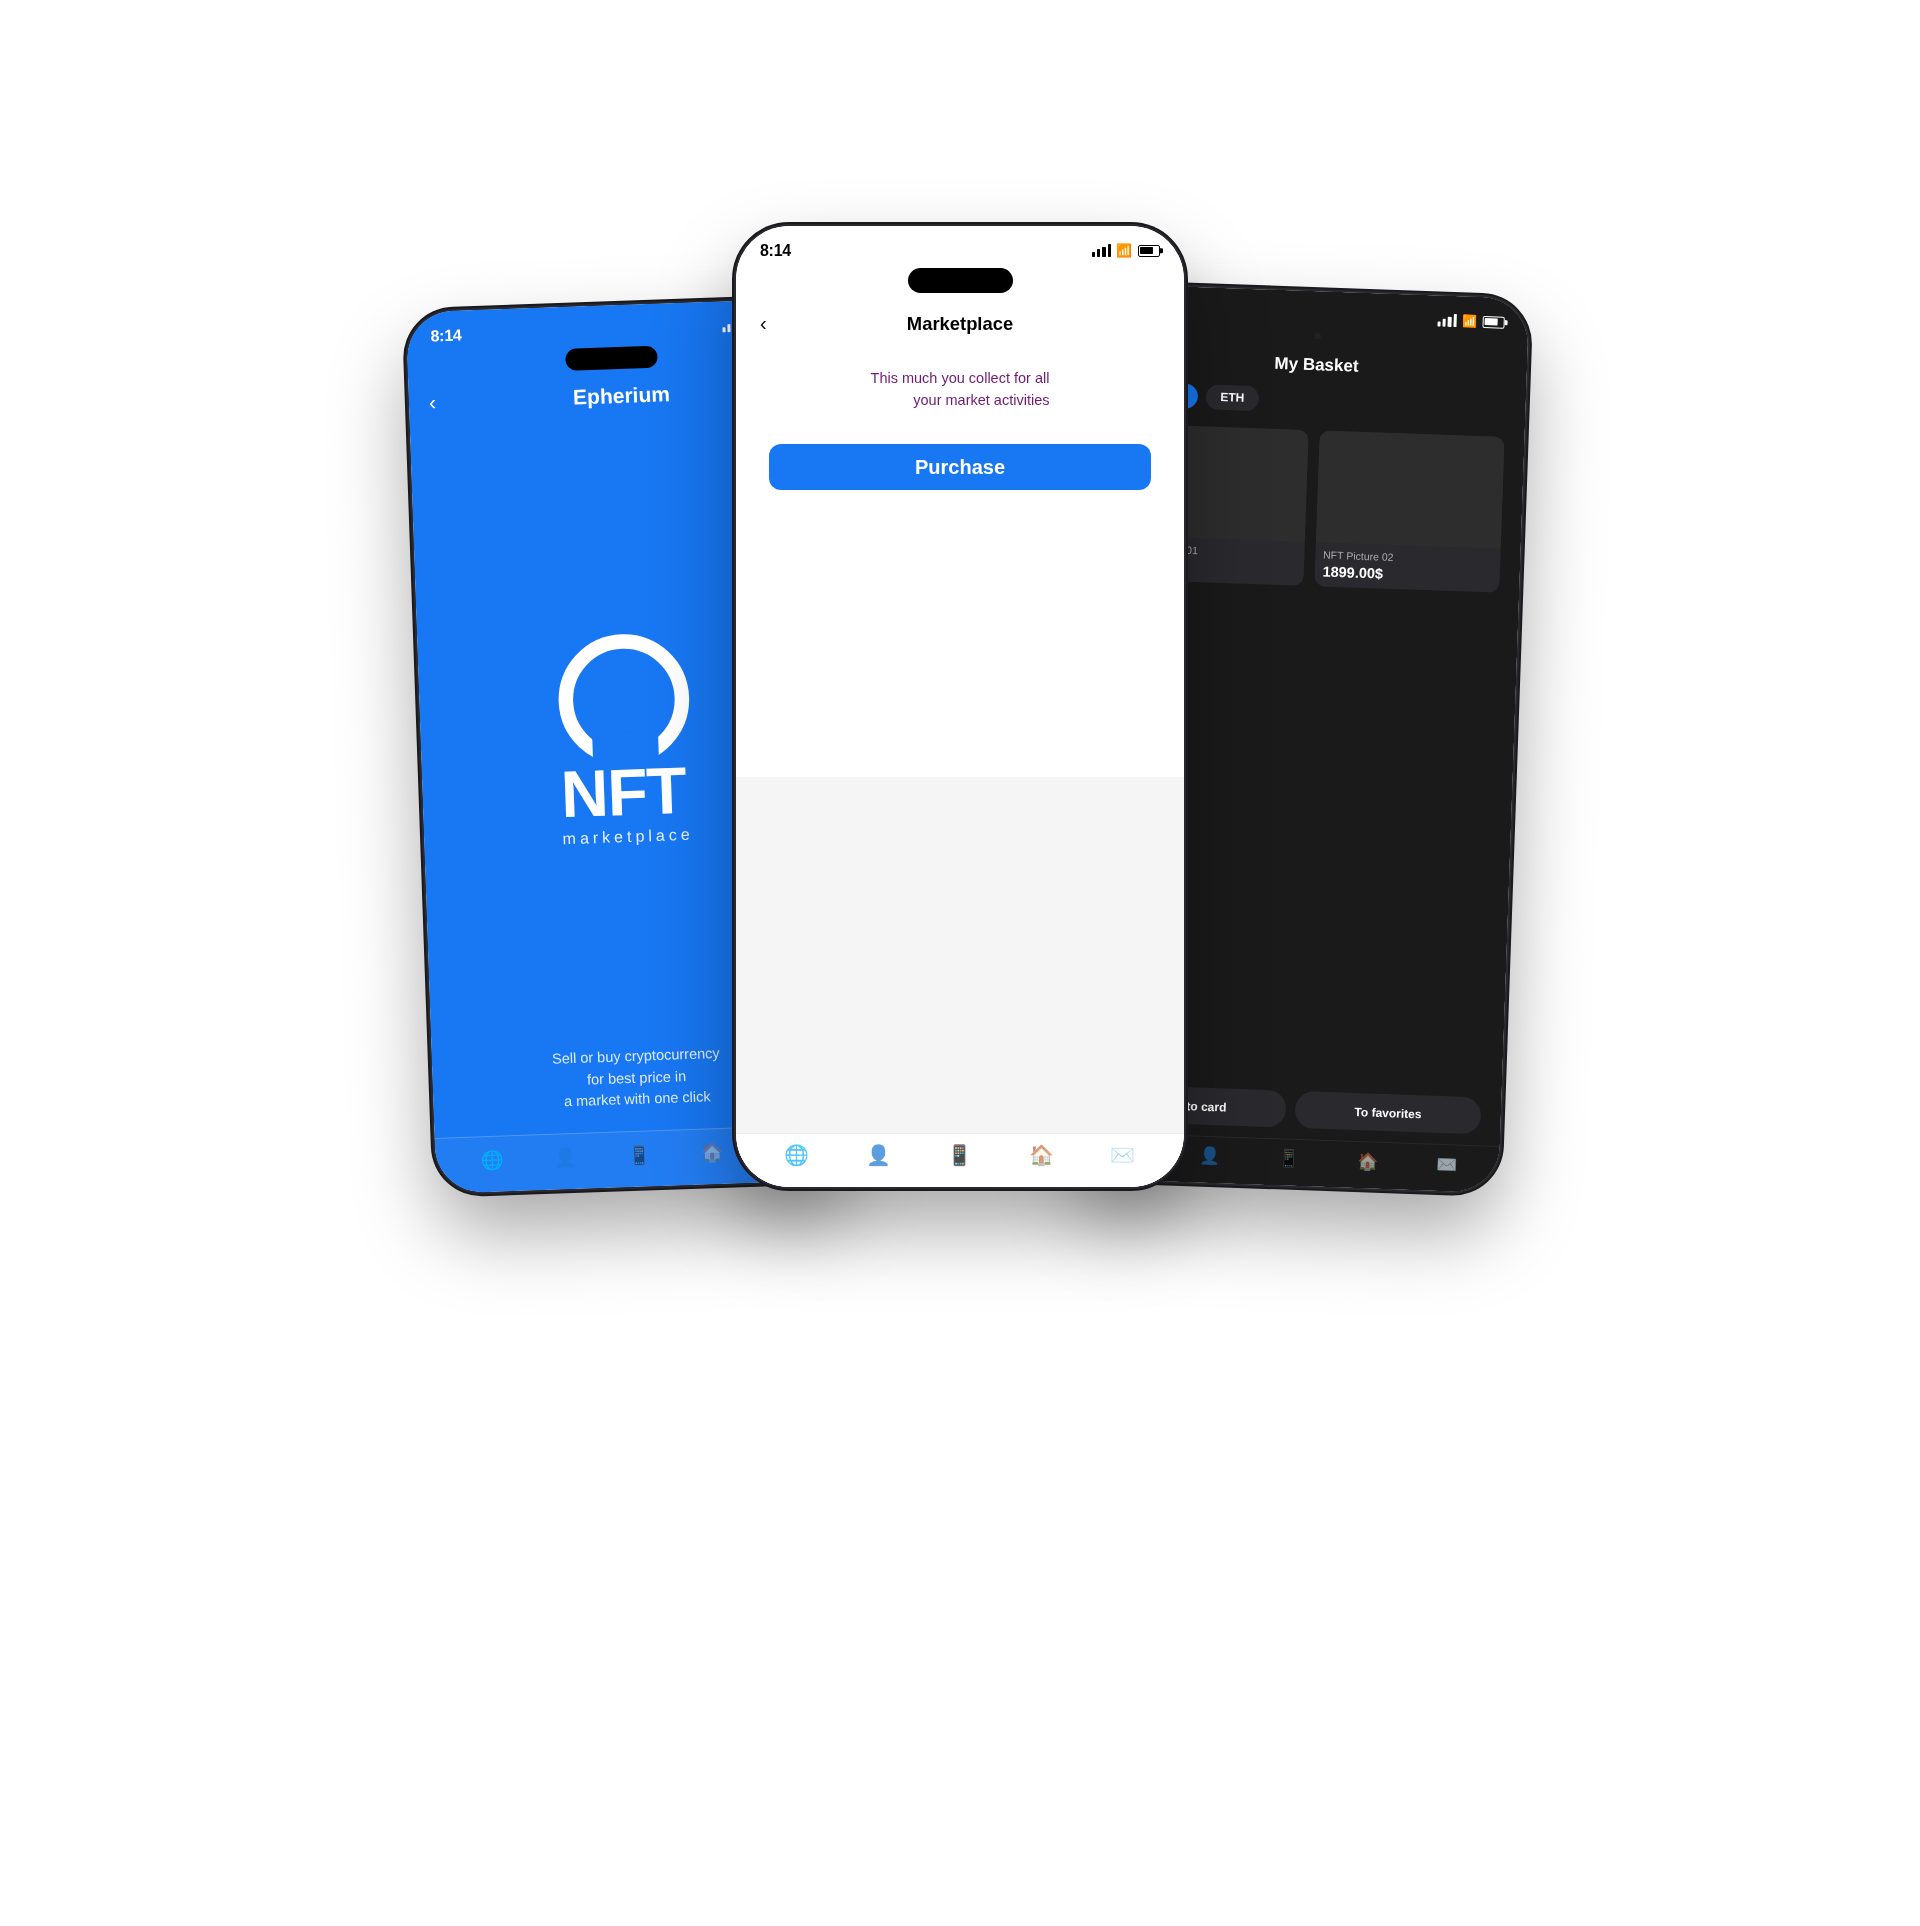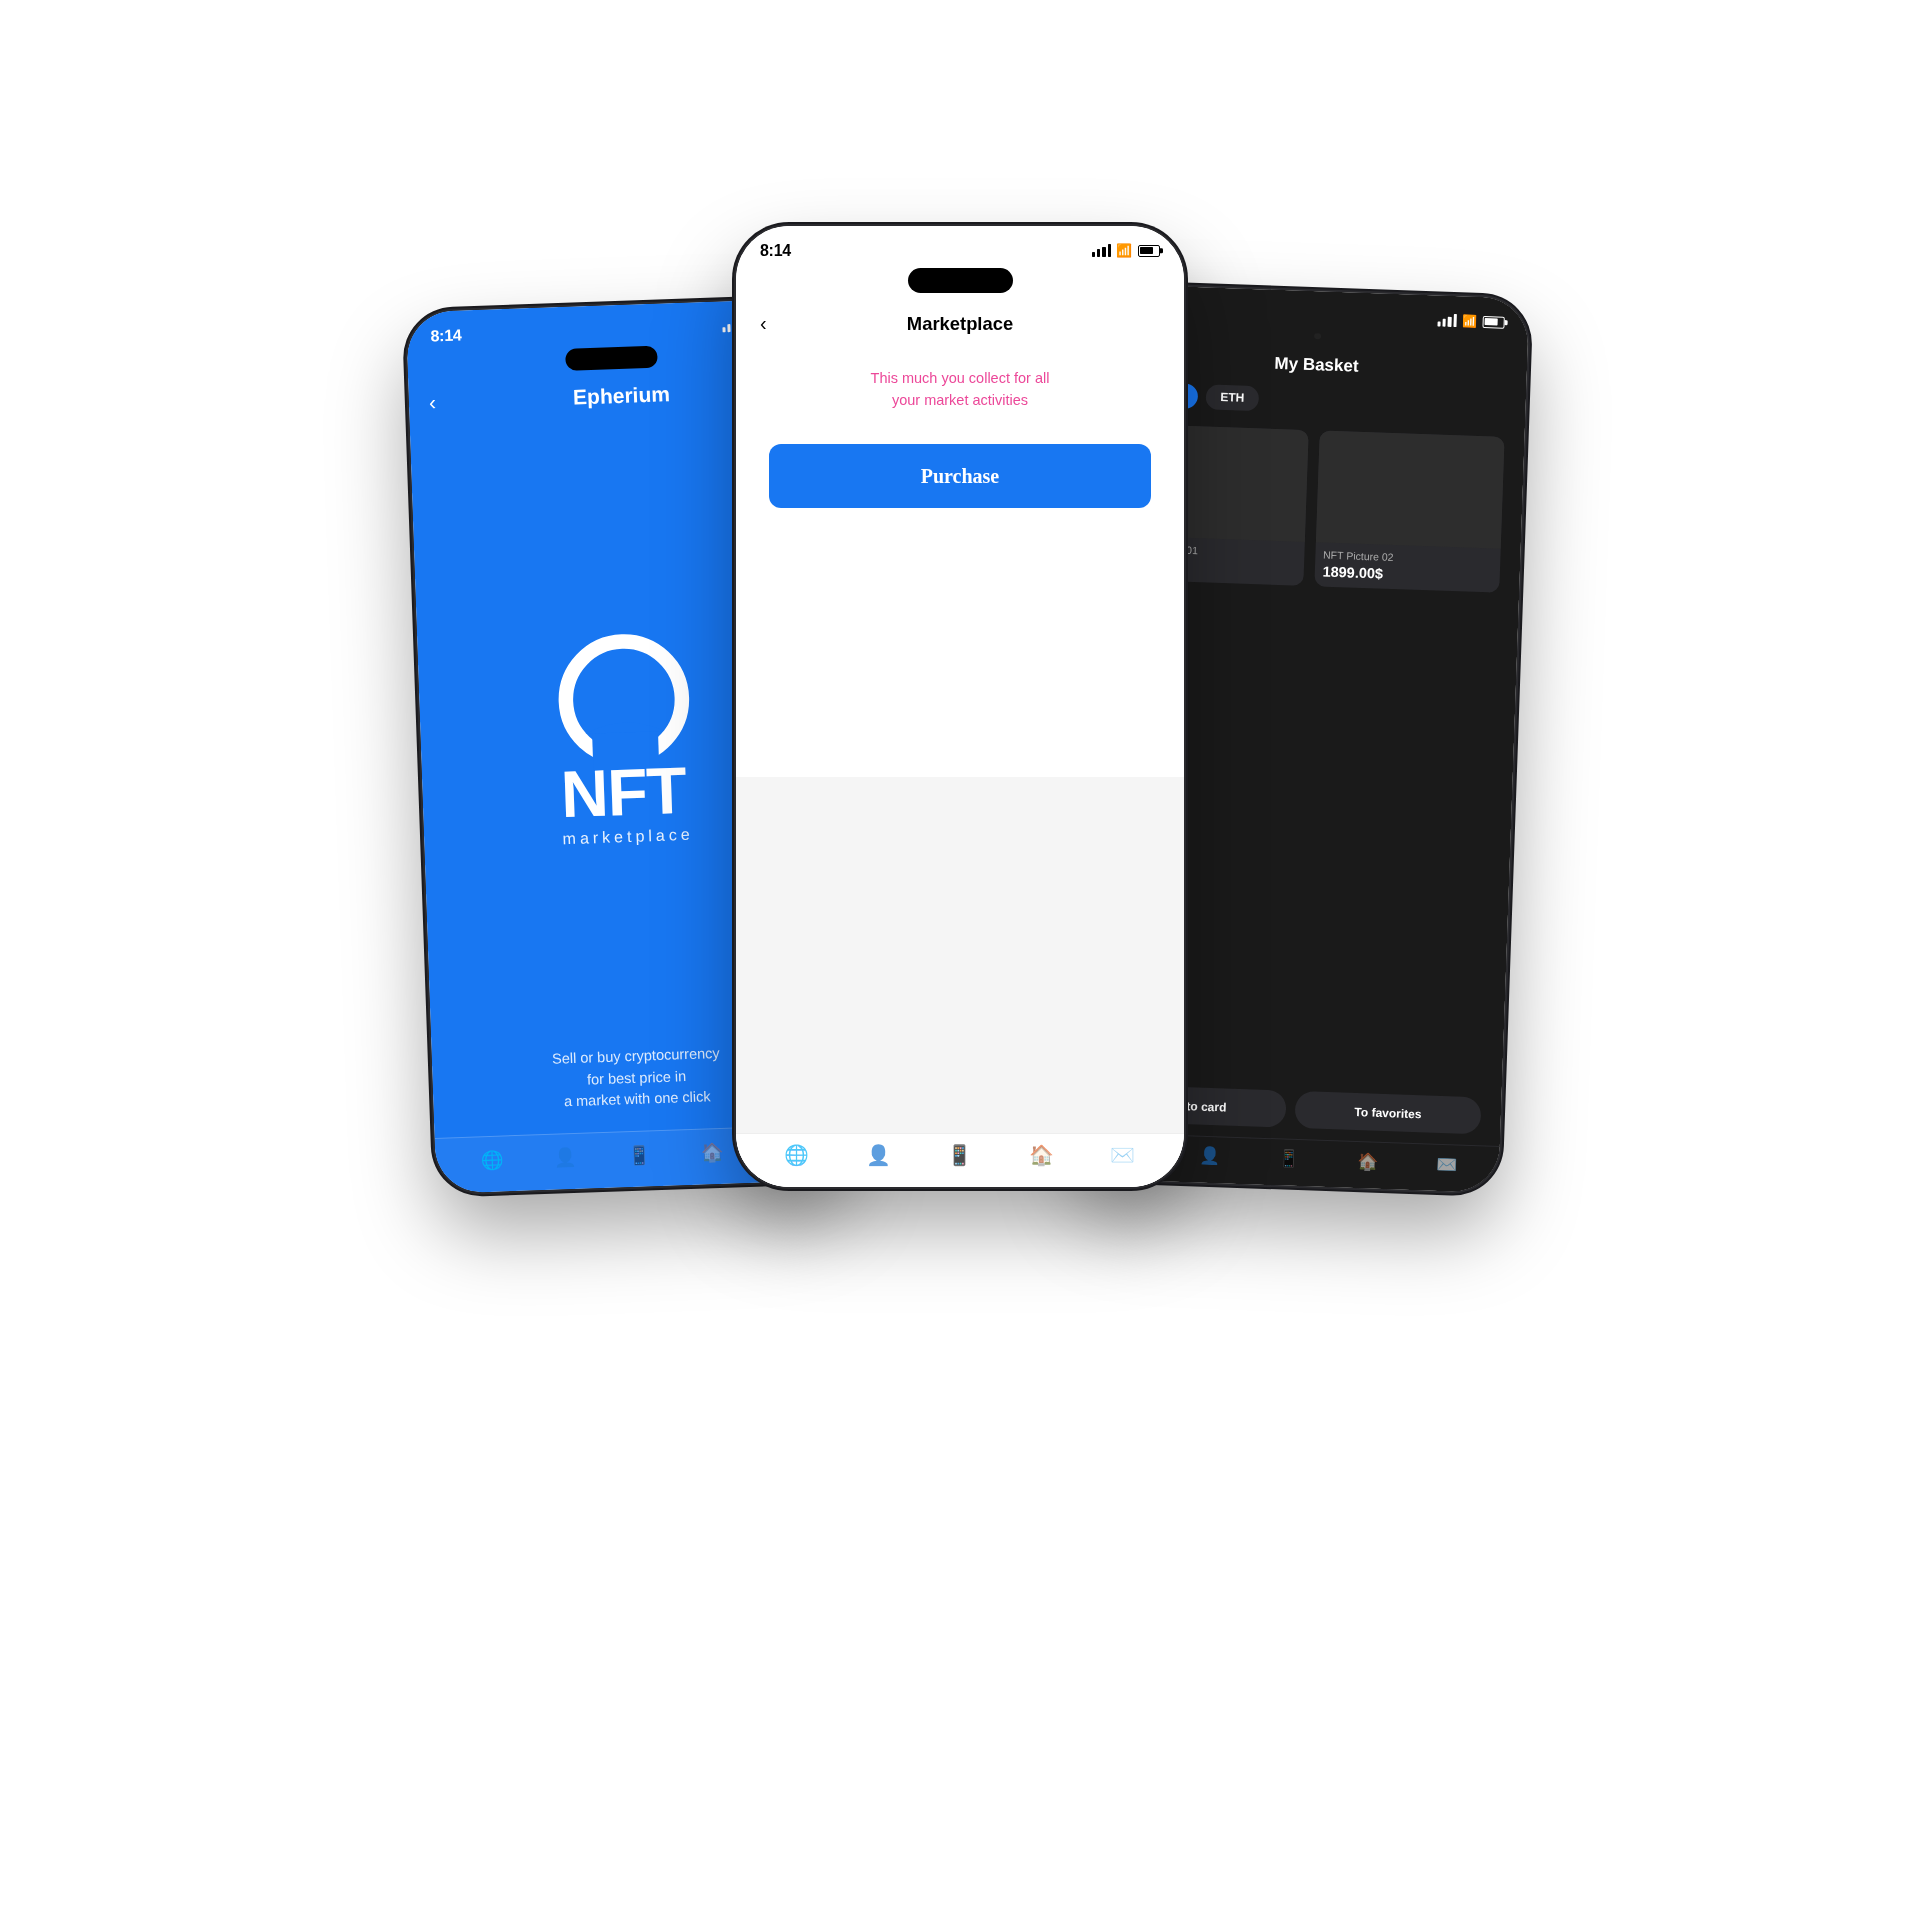--- a/index.html
+++ b/index.html
@@ -297,38 +297,37 @@
       font-size: 86px;
       font-weight: 900;
       color: #000;
       letter-spacing: -2.6px;
       line-height: 1;
       margin-bottom: 13px;
     }
 
     .price-desc {
       font-size: 14.5px;
-      color: #ec4899;
-      text-align: center;
+      color: #701a75;
+      text-align: right;
       line-height: 1.5;
       margin-bottom: 33px;
     }
 
     .purchase-btn {
       width: 100%;
-      height: 64px;
+      height: 46px;
       background: #1877F2;
       border: none;
       border-radius: 12px;
       color: white;
       font-size: 20px;
       font-weight: 600;
       cursor: pointer;
       margin-bottom: 20px;
-      font-family: Liberation Serif, serif;
     }
 
     .center-bottom-section {
       flex: 1;
       width: 100%;
       background: #f5f5f5;
       border-radius: 0 0 51px 51px;
     }
 
     

